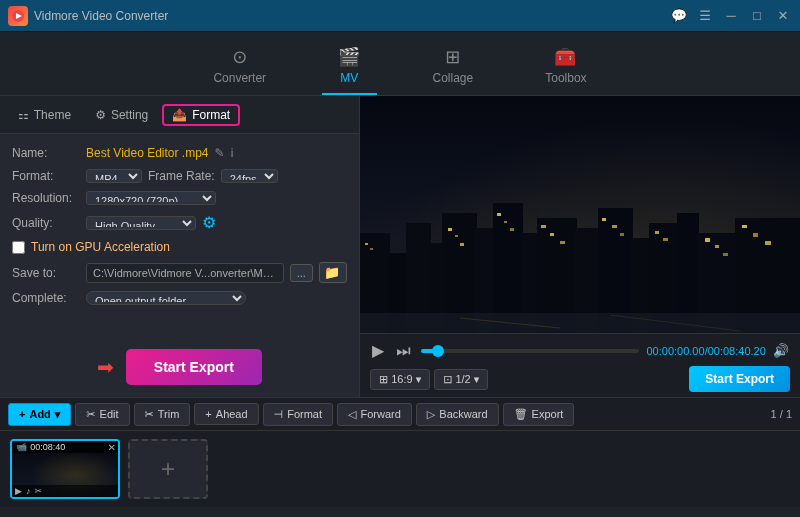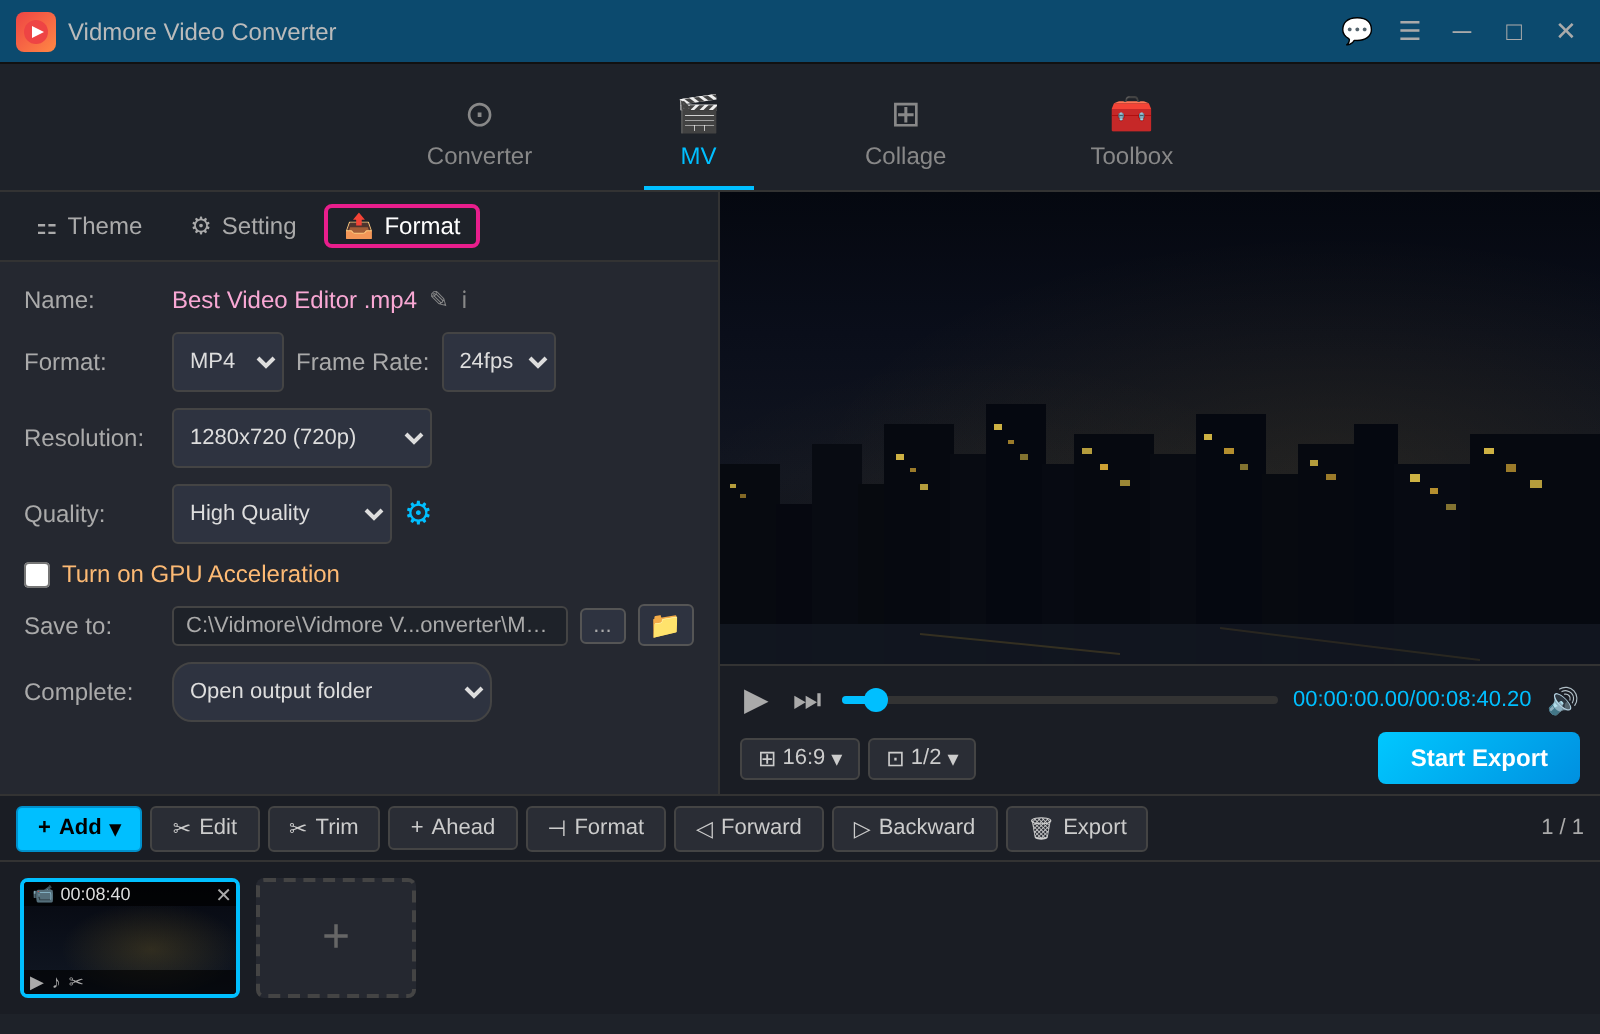--- a/index.html
+++ b/index.html
@@ -146,21 +146,21 @@
       margin-bottom: 8px;
       gap: 6px;
     }
     .form-label {
       color: #aaa;
       width: 68px;
       font-size: 12px;
       flex-shrink: 0;
     }
     .form-value {
-      color: #f9a8d4;
+      color: #eab308;
       font-size: 12px;
     }
     .edit-icon {
       color: #888;
       font-size: 12px;
       cursor: pointer;
     }
     .info-icon {
       color: #888;
       font-size: 12px;
@@ -168,21 +168,21 @@
     }
 
     select.styled-select {
       background: #2e3340;
       border: 1px solid #444;
       color: #ddd;
       font-size: 11px;
       padding: 2px 4px;
       border-radius: 3px;
       cursor: pointer;
-      height: 30px;
+      height: 14px;
     }
 
     .frame-rate-group {
       display: flex;
       align-items: center;
       gap: 6px;
     }
     .frame-label {
       color: #aaa;
       font-size: 12px;

